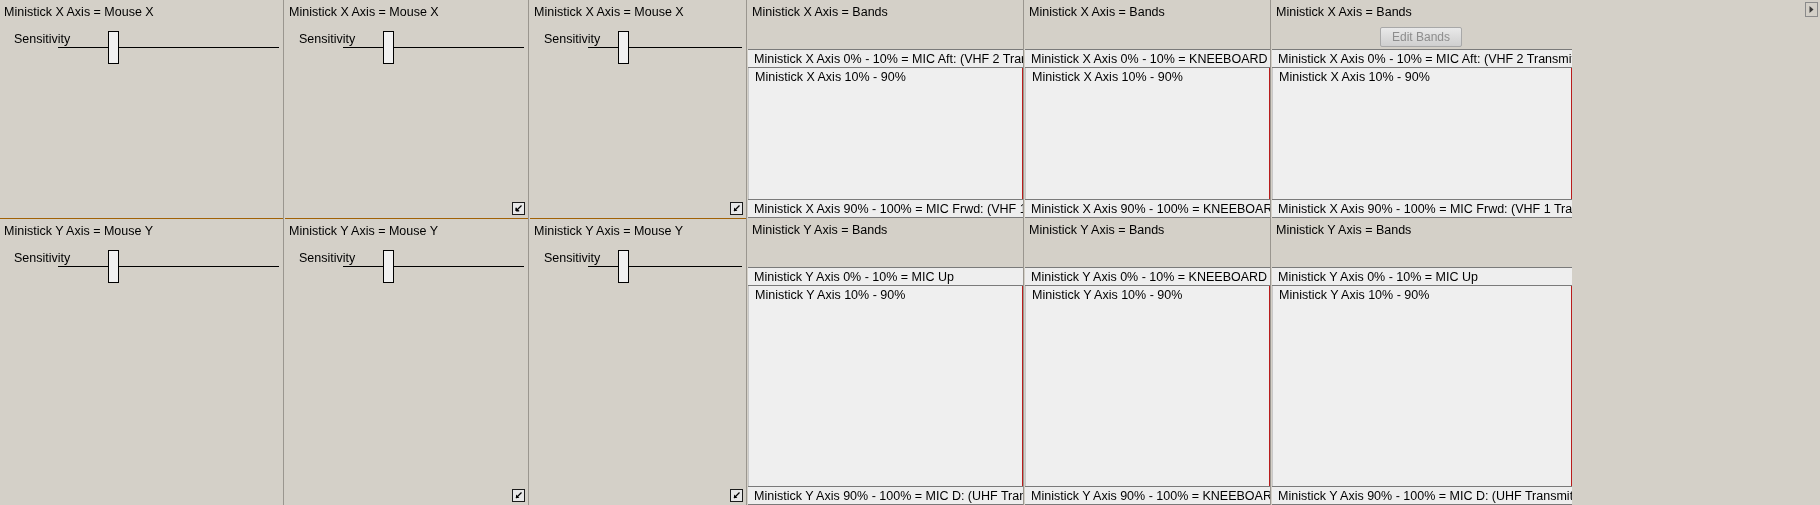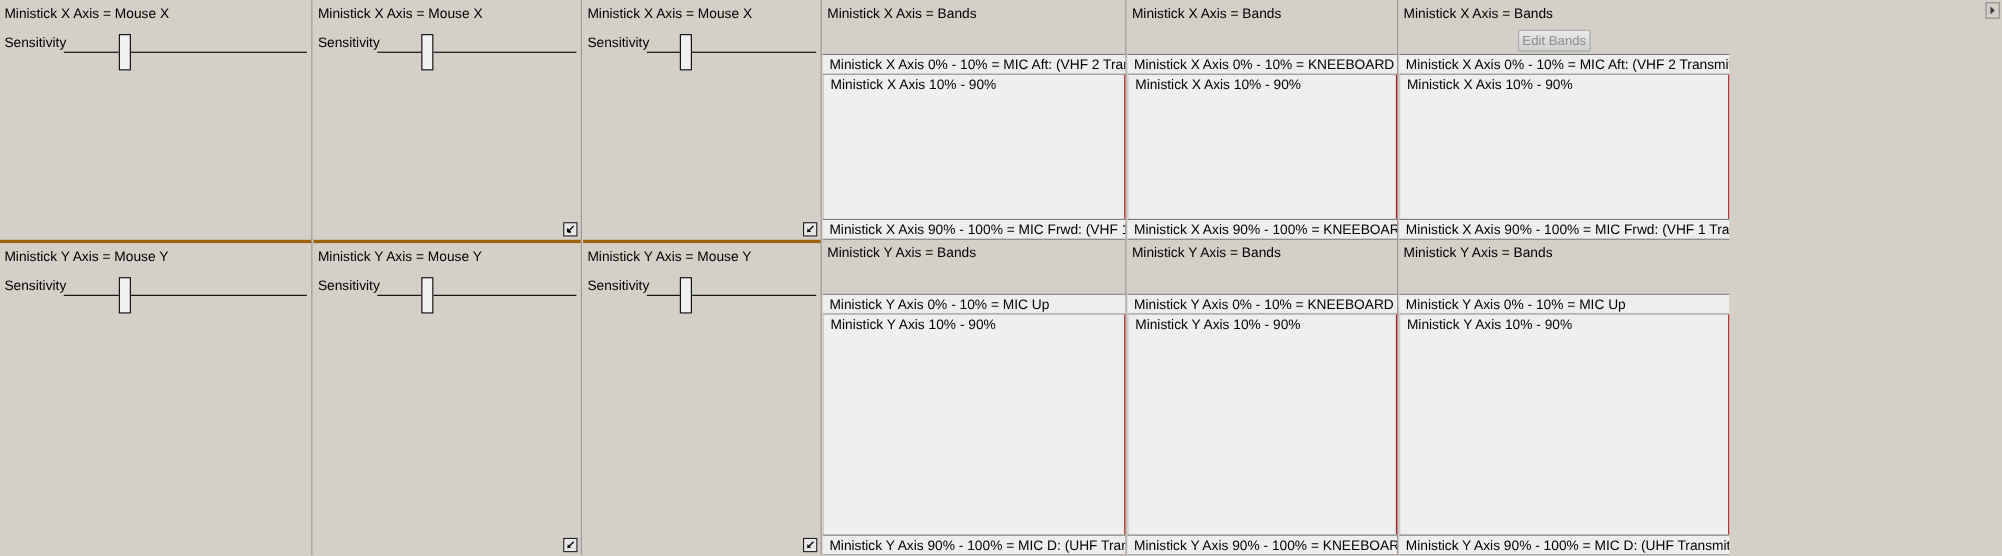--- a/index.html
+++ b/index.html
@@ -40,39 +40,39 @@
 
   
   .half {
     position: relative;
     box-sizing: border-box;
     display: flex;
     flex-direction: column;
   }
   .half.x { height: 218px; }
   .half.y { height: 287px; }
-  .half.y.bordered { border-top: 3px solid #a16207; }
+  .half.y.bordered { border-top: 1px solid #a16207; }
 
   .axis-title {
     padding: 5px 4px 0 4px;
     line-height: 14px;
     white-space: nowrap;
     overflow: hidden;
     color: #000;
   }
 
   
   .slider-row {
     position: relative;
     height: 38px;
     margin-top: 4px;
   }
   .slider-label {
     position: absolute;
-    left: 4px;
+    left: 14px;
     top: 9px;
     line-height: 14px;
     white-space: nowrap;
   }
   .slider-track {
     position: absolute;
     left: 58px;
     right: 4px;
     top: 24px;
     height: 1px;
@@ -125,21 +125,21 @@
     overflow: hidden;
     box-sizing: border-box;
   }
   .bands-spacer { height: 30px; }
 
   
   .edit-bands-btn {
     position: absolute;
     left: 108px;
     top: 27px;
-    width: 66px;
+    width: 82px;
     height: 20px;
     background: linear-gradient(#e9e9e9, #cfcfcf);
     border: 1px solid #a8a8a8;
     border-radius: 2px;
     color: #8d8d8d;
     font-size: 12px;
     font-family: "Liberation Sans", sans-serif;
     line-height: 18px;
     text-align: center;
     box-sizing: border-box;

